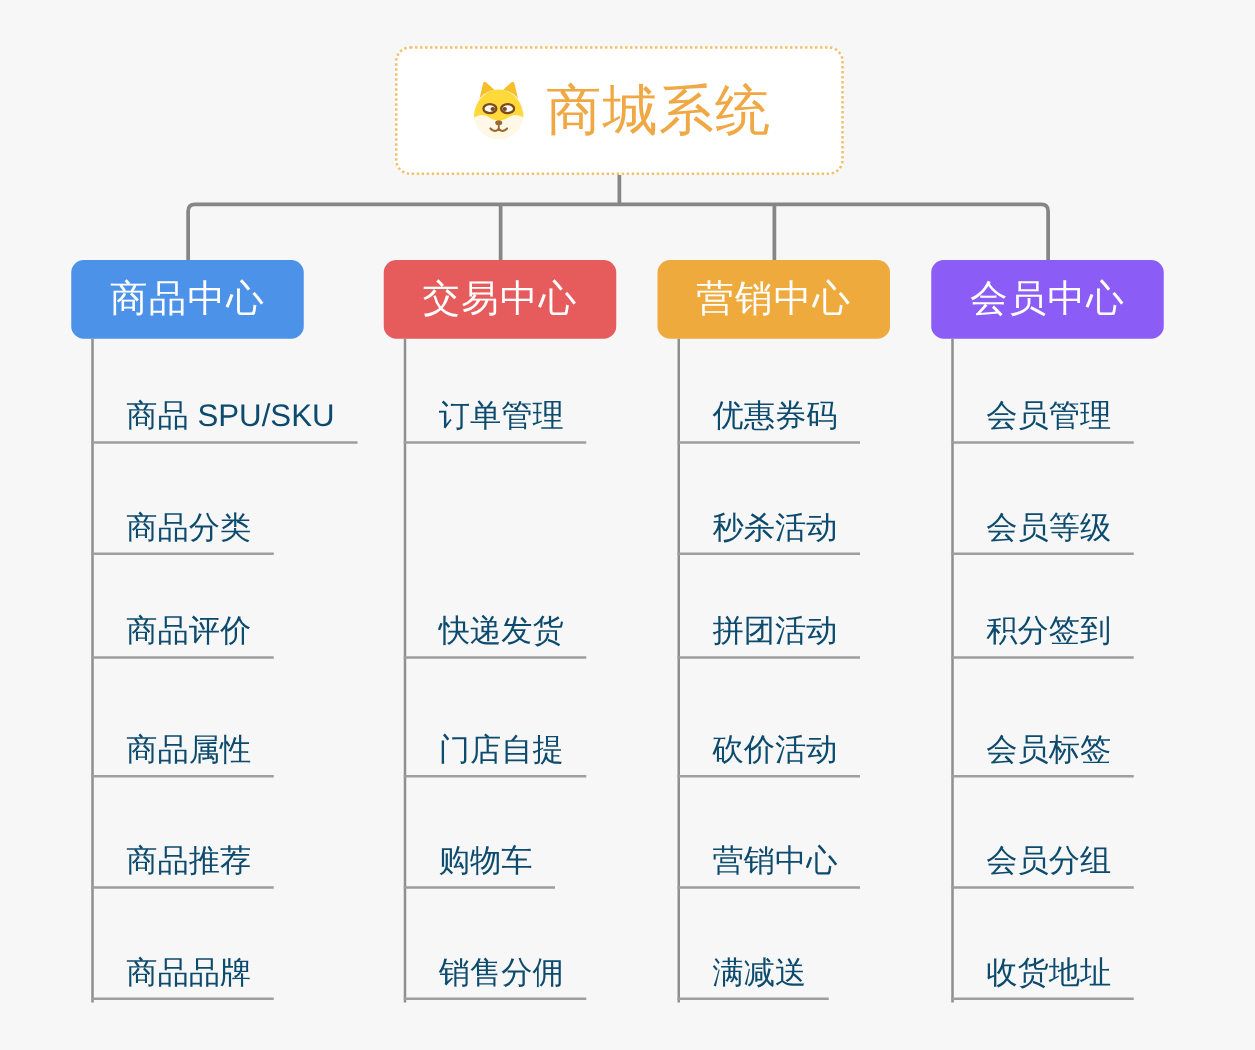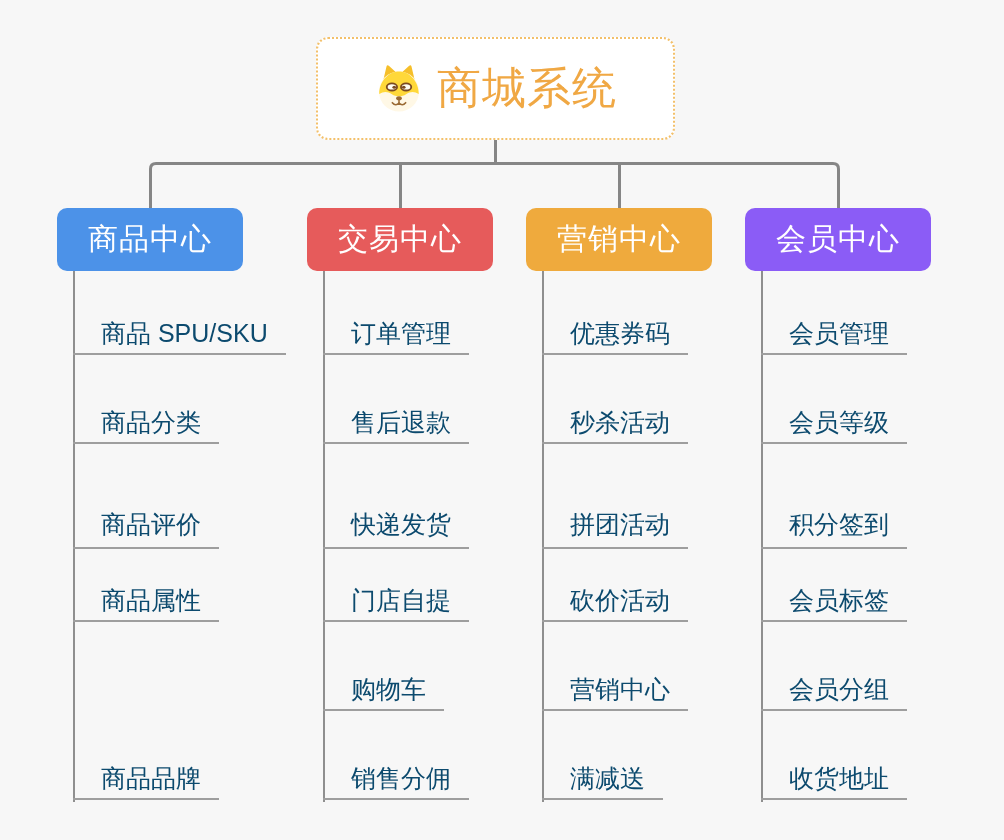--- a/index.html
+++ b/index.html
@@ -82,21 +82,21 @@
     padding: 0 18px 5px 28px;
     border-bottom: 2px solid #9e9e9e;
     font-size: 25px;
     line-height: 30px;
     color: #0c4a6e;
     white-space: nowrap;
     width: max-content;
   }
   .r0 { top: 110px; }
   .r1 { top: 199px; }
-  .r2 { top: 304px; font-family: Liberation Mono, monospace; }
+  .r2 { top: 282px; }
   .r3 { top: 377px; }
   .r4 { top: 466px; }
   .r5 { top: 555px; }
 </style>
 </head>
 <body>
 
 <div class="stage">
 
   <svg class="connectors" viewBox="0 0 1004 840" xmlns="http://www.w3.org/2000/svg">
@@ -132,28 +132,28 @@
     <span class="root-title">商城系统</span>
   </div>
 
   <div class="column col-1">
     <div class="branch-box" style="background-color: rgb(76, 146, 232);">商品中心</div>
     <div class="spine"></div>
     <div class="leaf r0">商品 SPU/SKU</div>
     <div class="leaf r1">商品分类</div>
     <div class="leaf r2">商品评价</div>
     <div class="leaf r3">商品属性</div>
+    <div class="leaf r4">商品推荐</div>
     <div class="leaf r5">商品品牌</div>
   </div>
 
   <div class="column col-2">
     <div class="branch-box" style="background-color: rgb(230, 91, 91);">交易中心</div>
     <div class="spine"></div>
     <div class="leaf r0">订单管理</div>
-    <div class="leaf r1">售后退款</div>
     <div class="leaf r2">快递发货</div>
     <div class="leaf r3">门店自提</div>
     <div class="leaf r4">购物车</div>
     <div class="leaf r5">销售分佣</div>
   </div>
 
   <div class="column col-3">
     <div class="branch-box" style="background-color: rgb(239, 170, 61);">营销中心</div>
     <div class="spine"></div>
     <div class="leaf r0">优惠券码</div>

